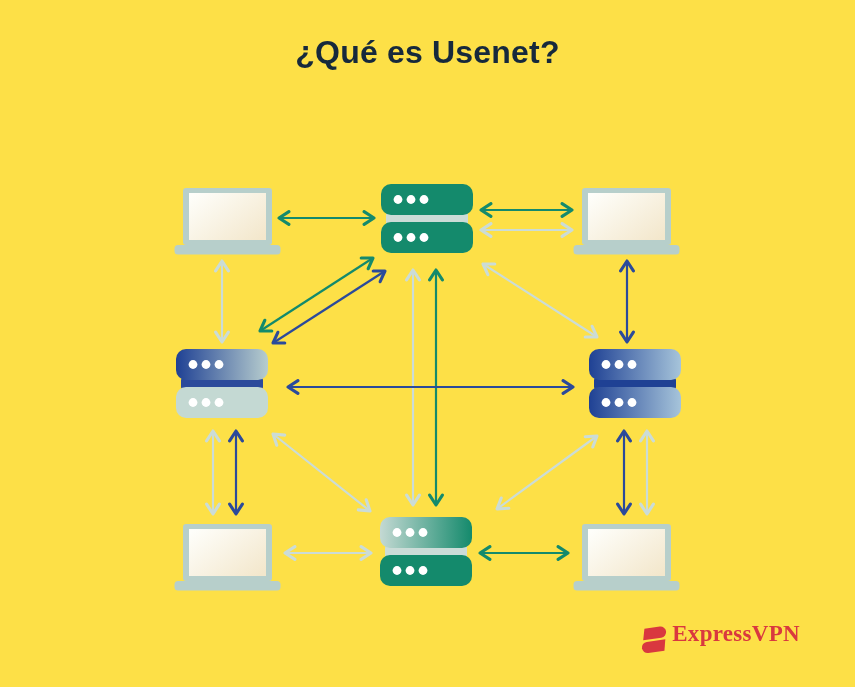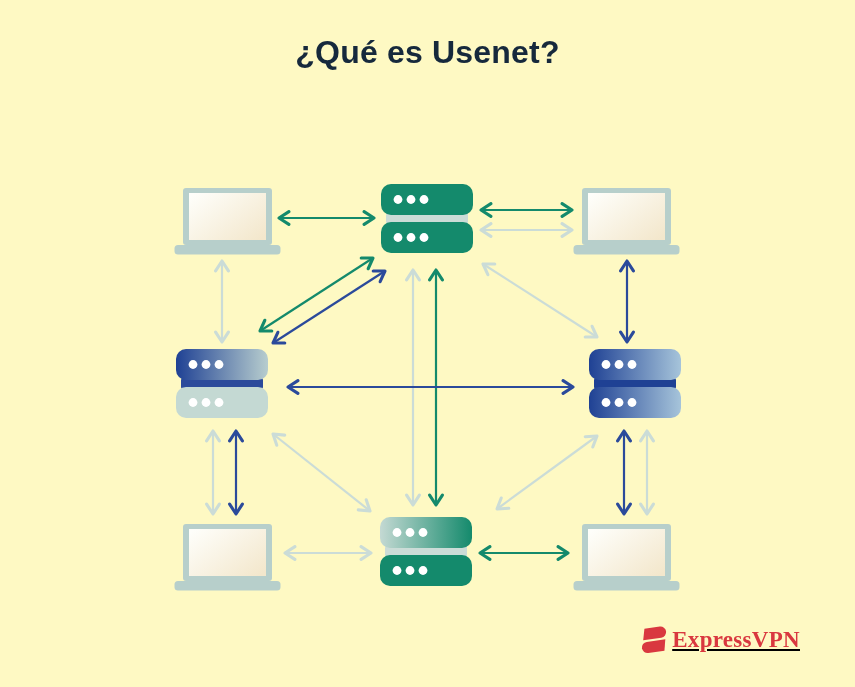--- a/index.html
+++ b/index.html
@@ -13,31 +13,31 @@
     color:#16293C;
   }
   .subtitle {
     position:absolute; top:94px; left:50%; transform:translateX(-50%);
     max-width:450px; text-align:center; font-size:19px; font-weight:400;
     line-height:1.45; color:#1B2C3F;
   }
   svg.diagram { position:absolute; left:0; top:0; }
   .logo {
     position:absolute; right:55px; bottom:29px;
-    display:flex; align-items:center; text-decoration:underline;
+    display:flex; 
   }
   .logo-text {
     font-family:"Liberation Serif", serif; font-weight:700;
     font-size:23px; color:#D9383F; letter-spacing:0.3px;
   }
 </style>
 </head>
 <body>
 
-<div class="canvas" style="background: #fef9c3;">
+<div class="canvas" style="background: #fde047;">
 
   <div class="title" style="color: rgb(22, 41, 60);">¿Qué es Usenet?</div>
 
   <svg id="diagram" class="diagram" width="855" height="687" viewBox="0 0 855 687">
       <defs>
         <linearGradient id="g-blue-sage" x1="0" y1="0" x2="1" y2="0">
           <stop offset="0%" stop-color="#1F4194"></stop>
           <stop offset="100%" stop-color="#B7CDCE"></stop>
         </linearGradient>
         <linearGradient id="g-blue" x1="0" y1="0" x2="1" y2="0">

